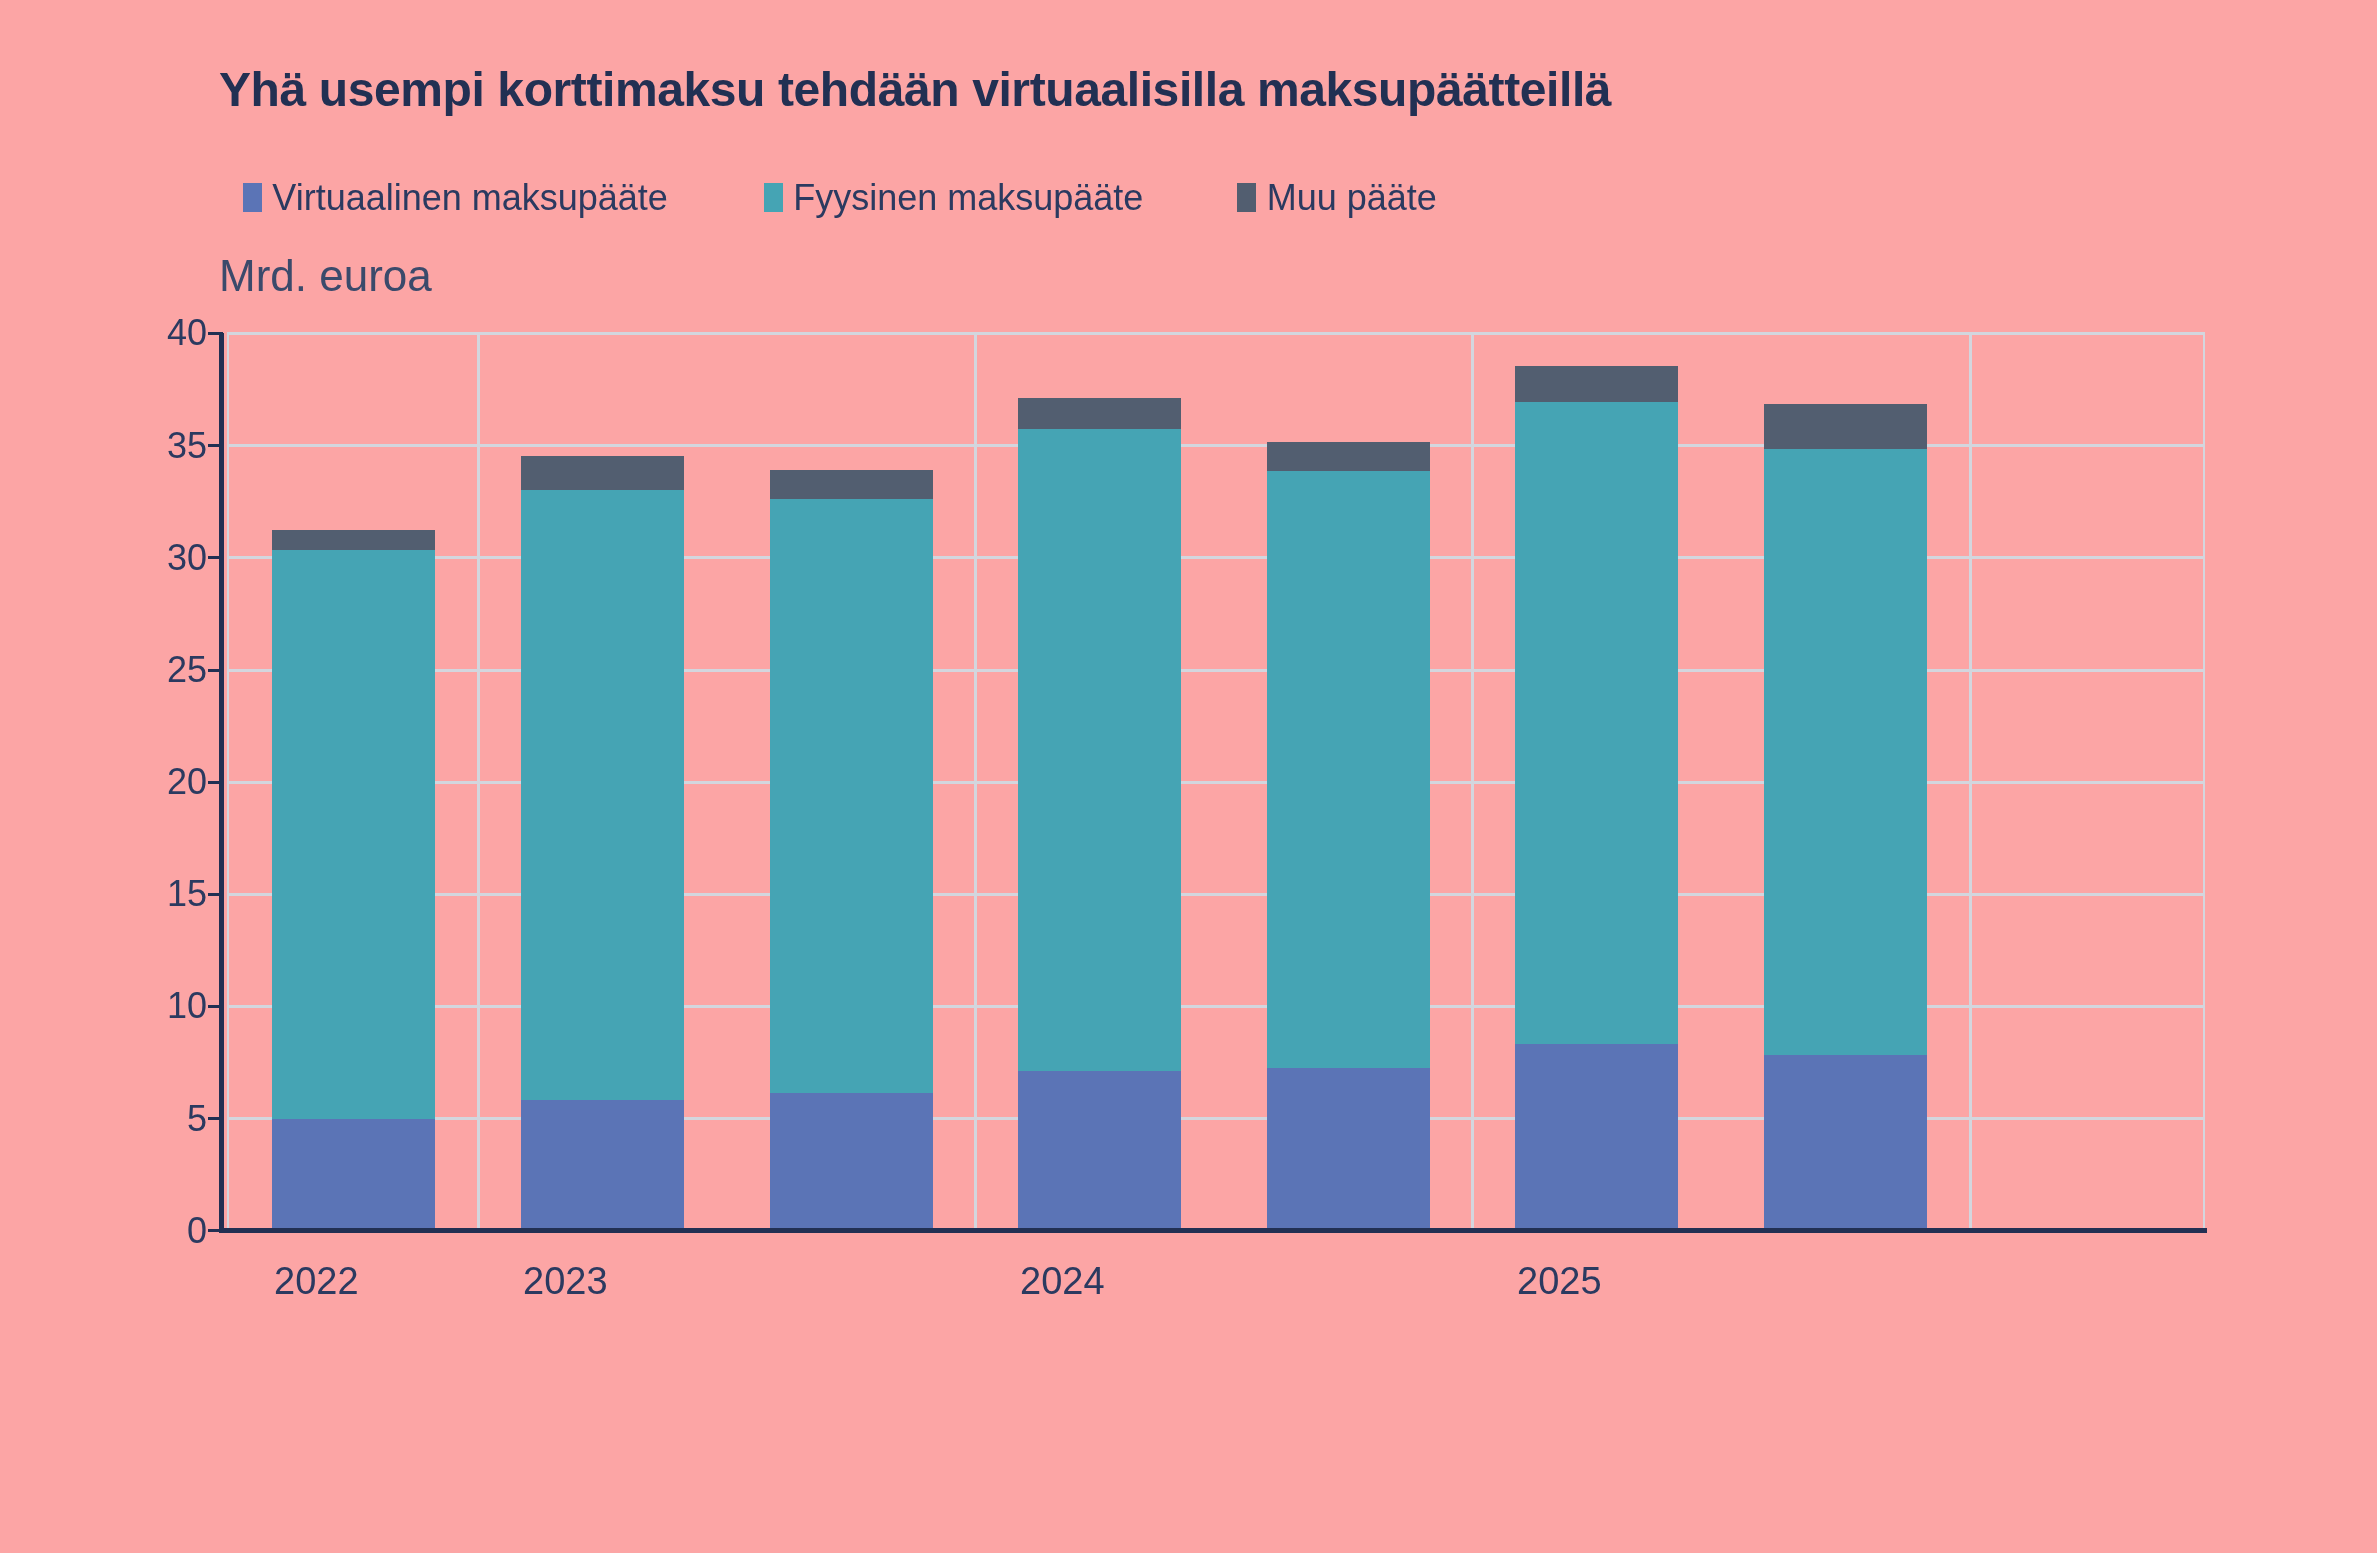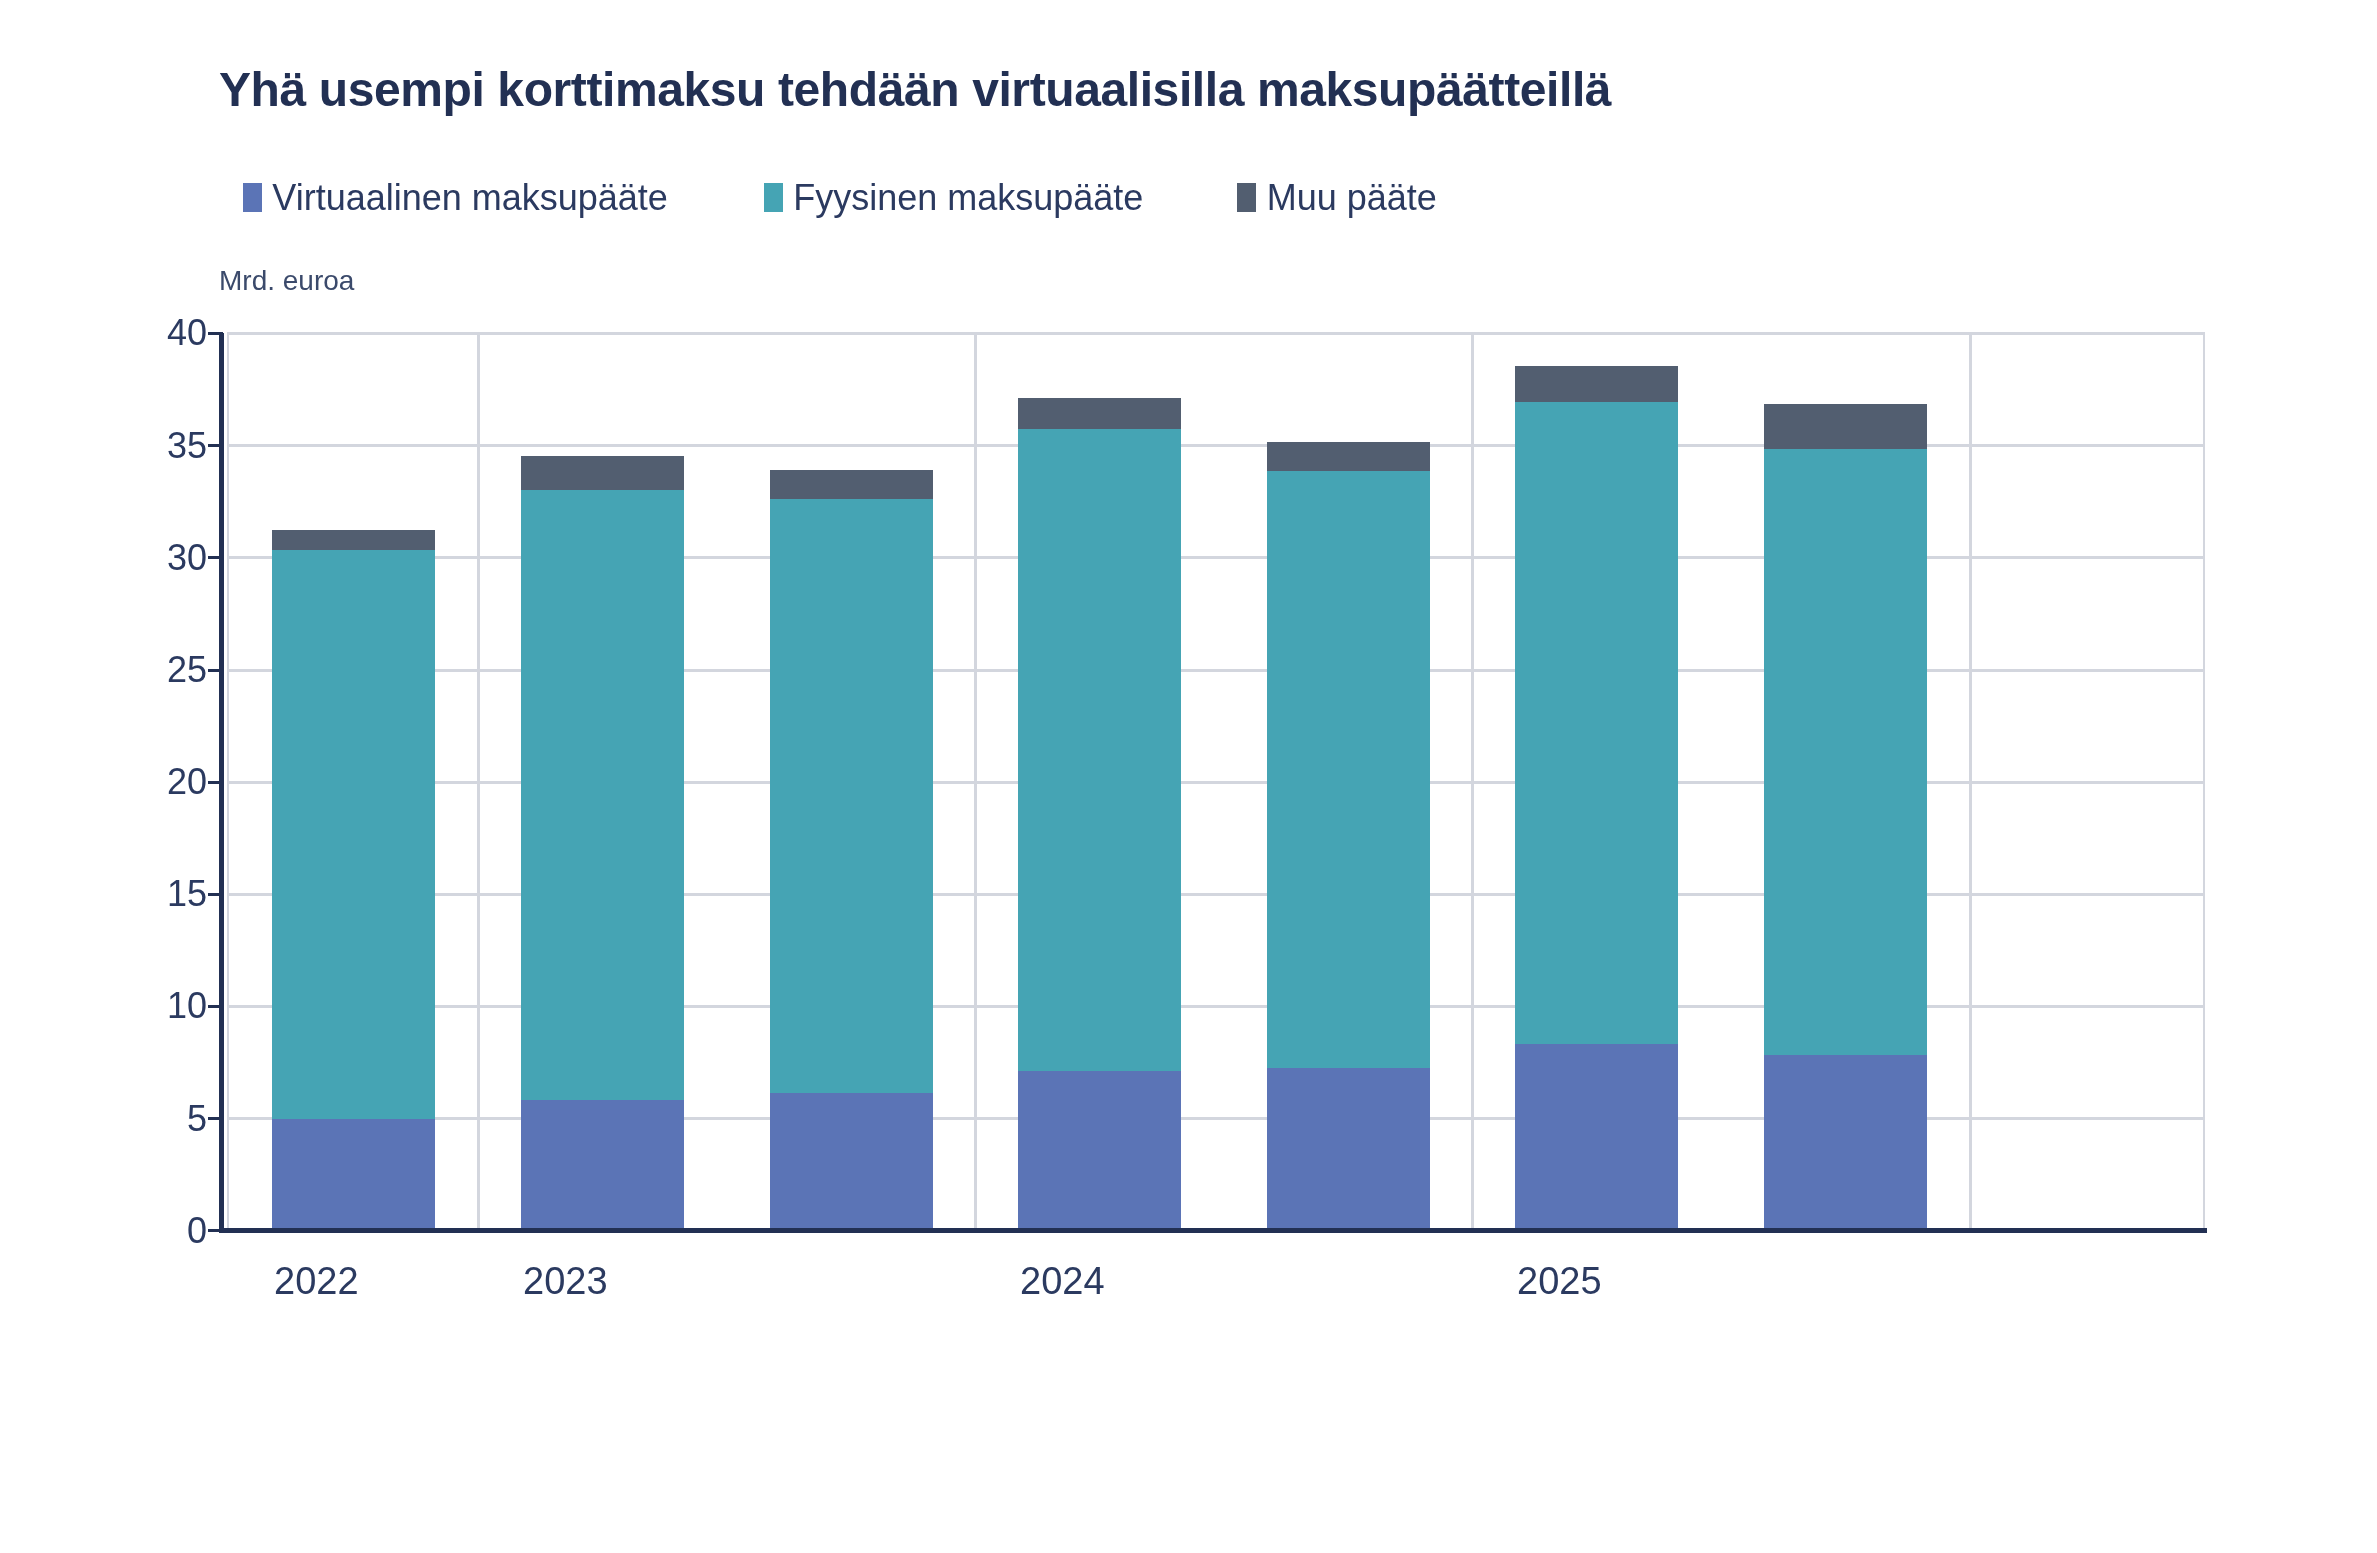--- a/index.html
+++ b/index.html
@@ -4,21 +4,21 @@
 <style>
   html, body {
     margin: 0;
     padding: 0;
     background: #000000;
   }
   #root {
     position: relative;
     width: 2377px;
     height: 1554px;
-    background: #ffffff;
+    background: #fca5a5;
     font-family: "Liberation Sans", sans-serif;
     overflow: hidden;
   }
 
   
   #chart-title {
     position: absolute;
     left: 219px;
     top: 62px;
     font-size: 48px;
@@ -54,24 +54,23 @@
     color: #2b3a60;
   }
   .legend-gap-1 { width: 72px; }
   .legend-gap-2 { width: 70px; }
 
   
   #y-unit {
     position: absolute;
     left: 219px;
     top: 251px;
-    font-size: 28px;
+    font-size: 44px;
     color: #3b4a6b;
     white-space: nowrap;
-    margin-top: 14px;
   }
 
   
   #plot {
     position: absolute;
     left: 227px;
     top: 333px;
     width: 1978px;
     height: 897px;
   }

